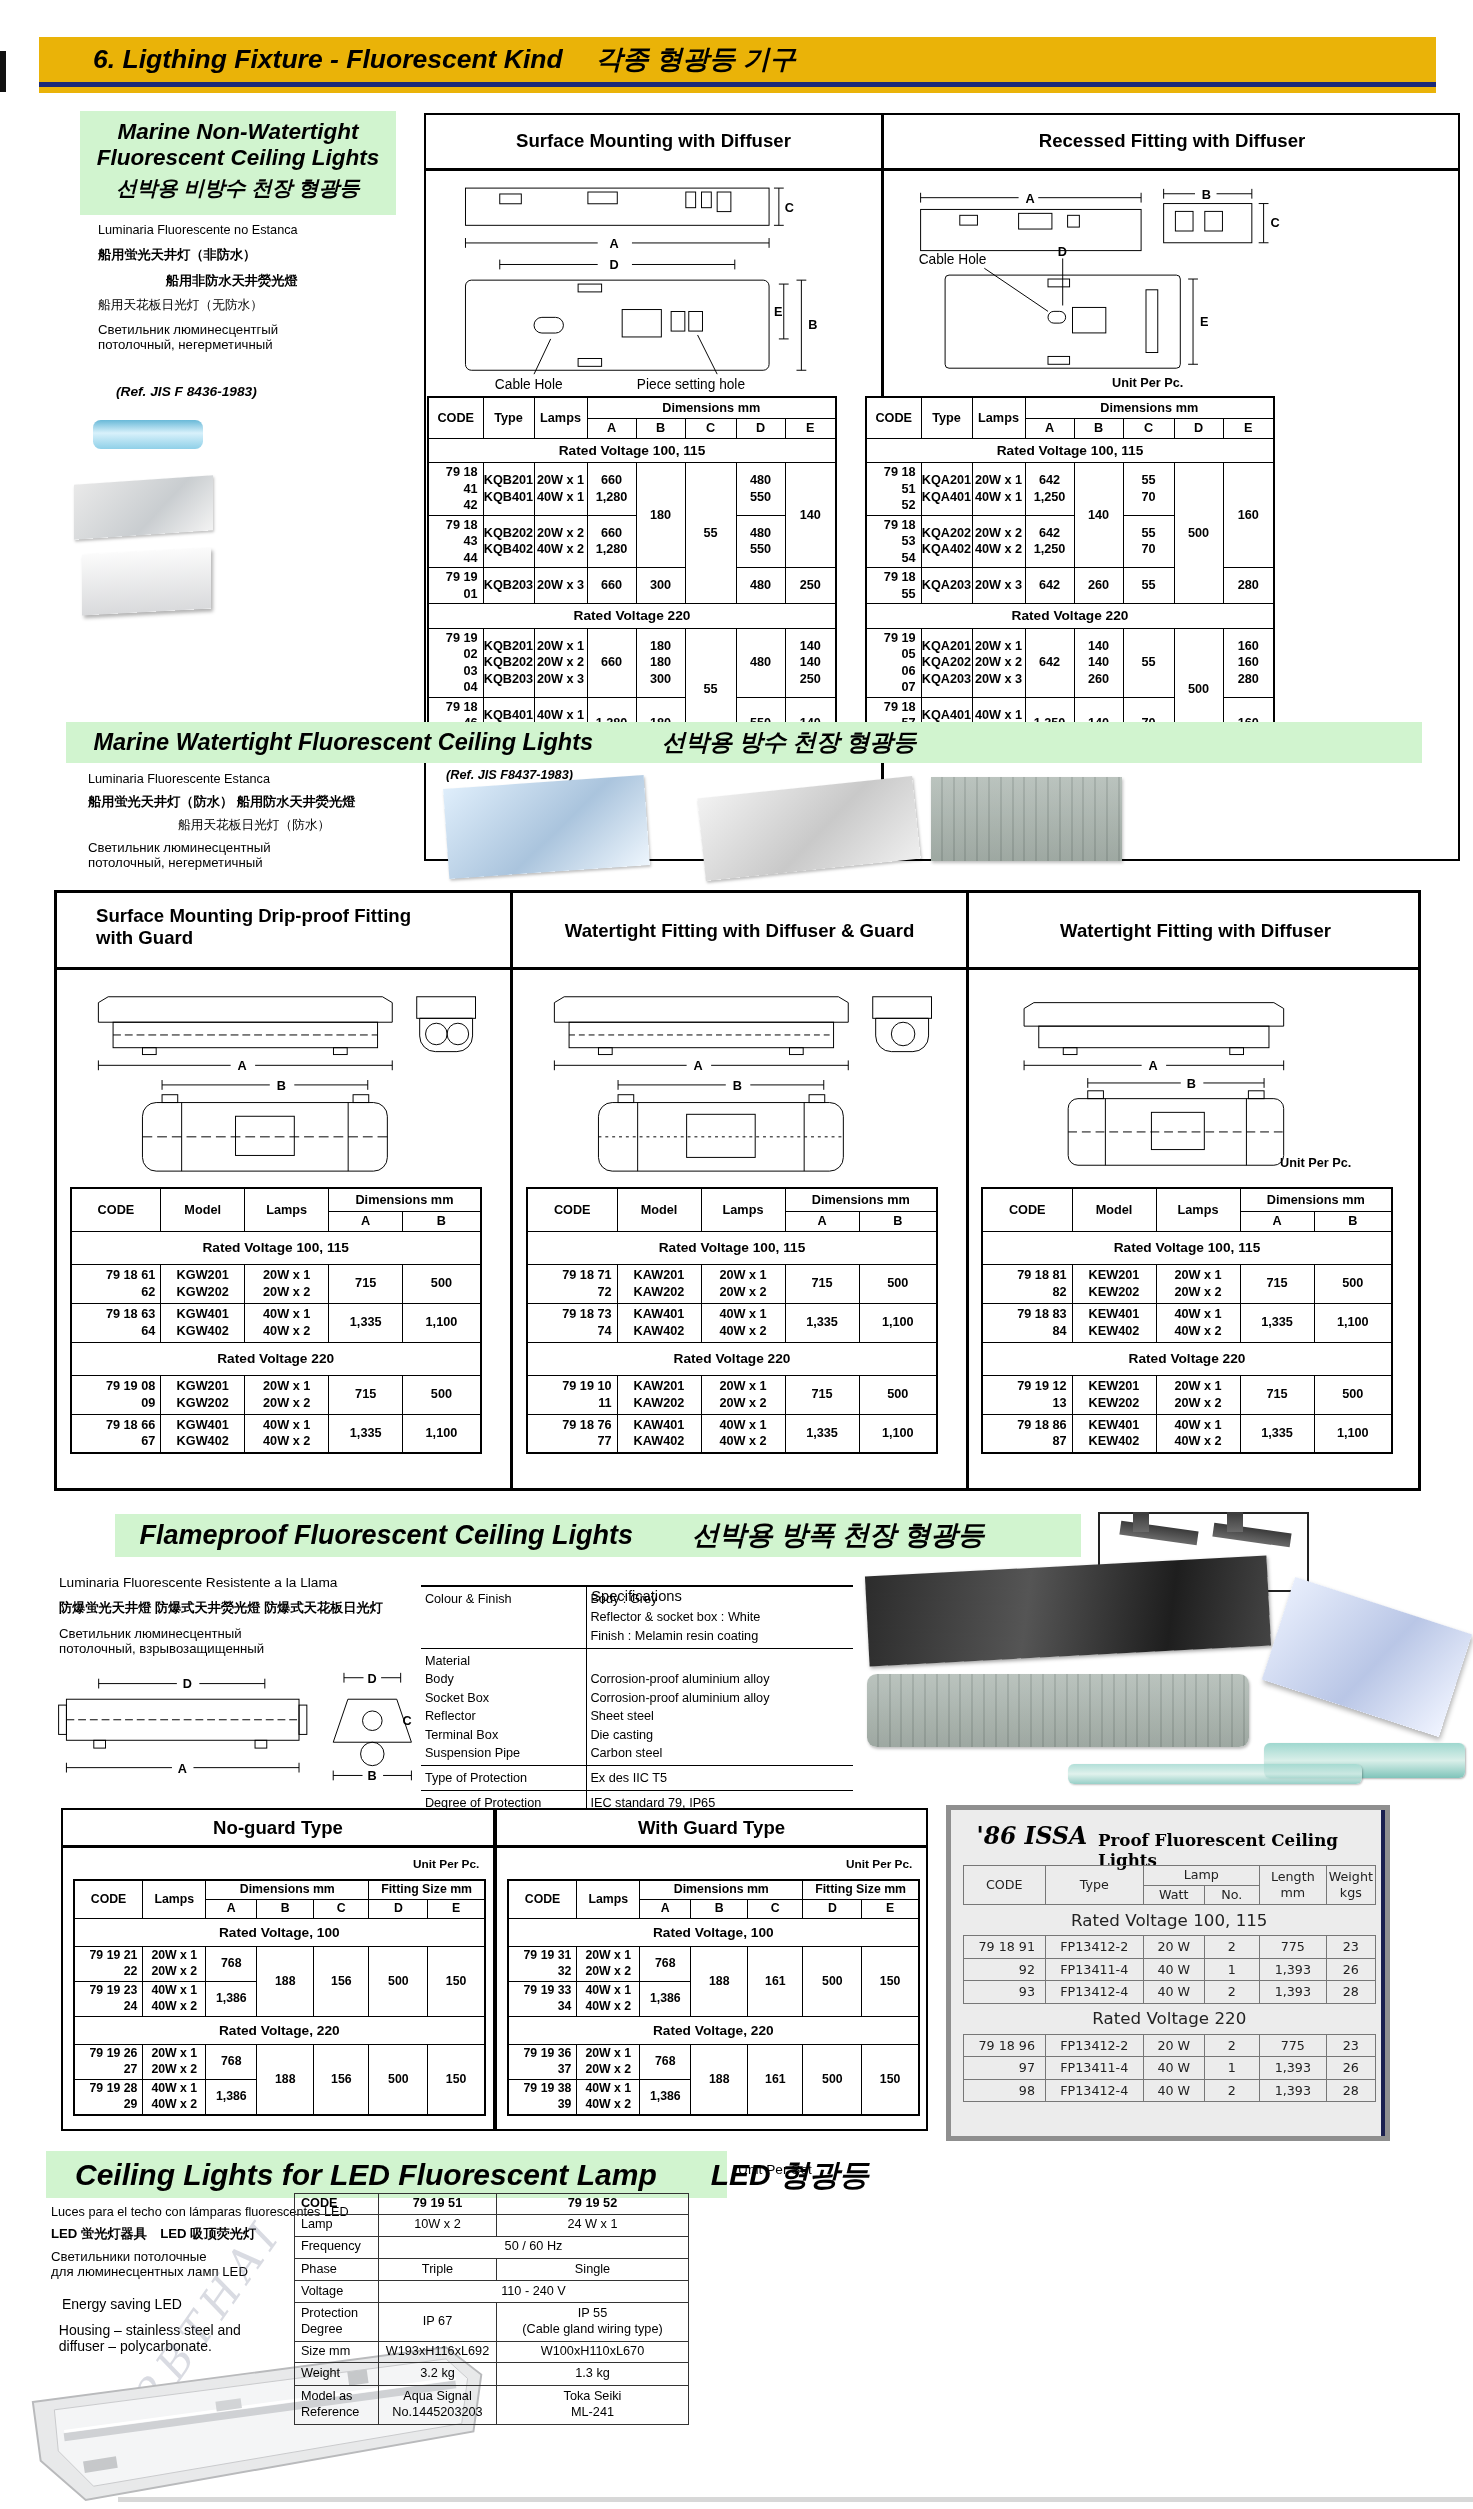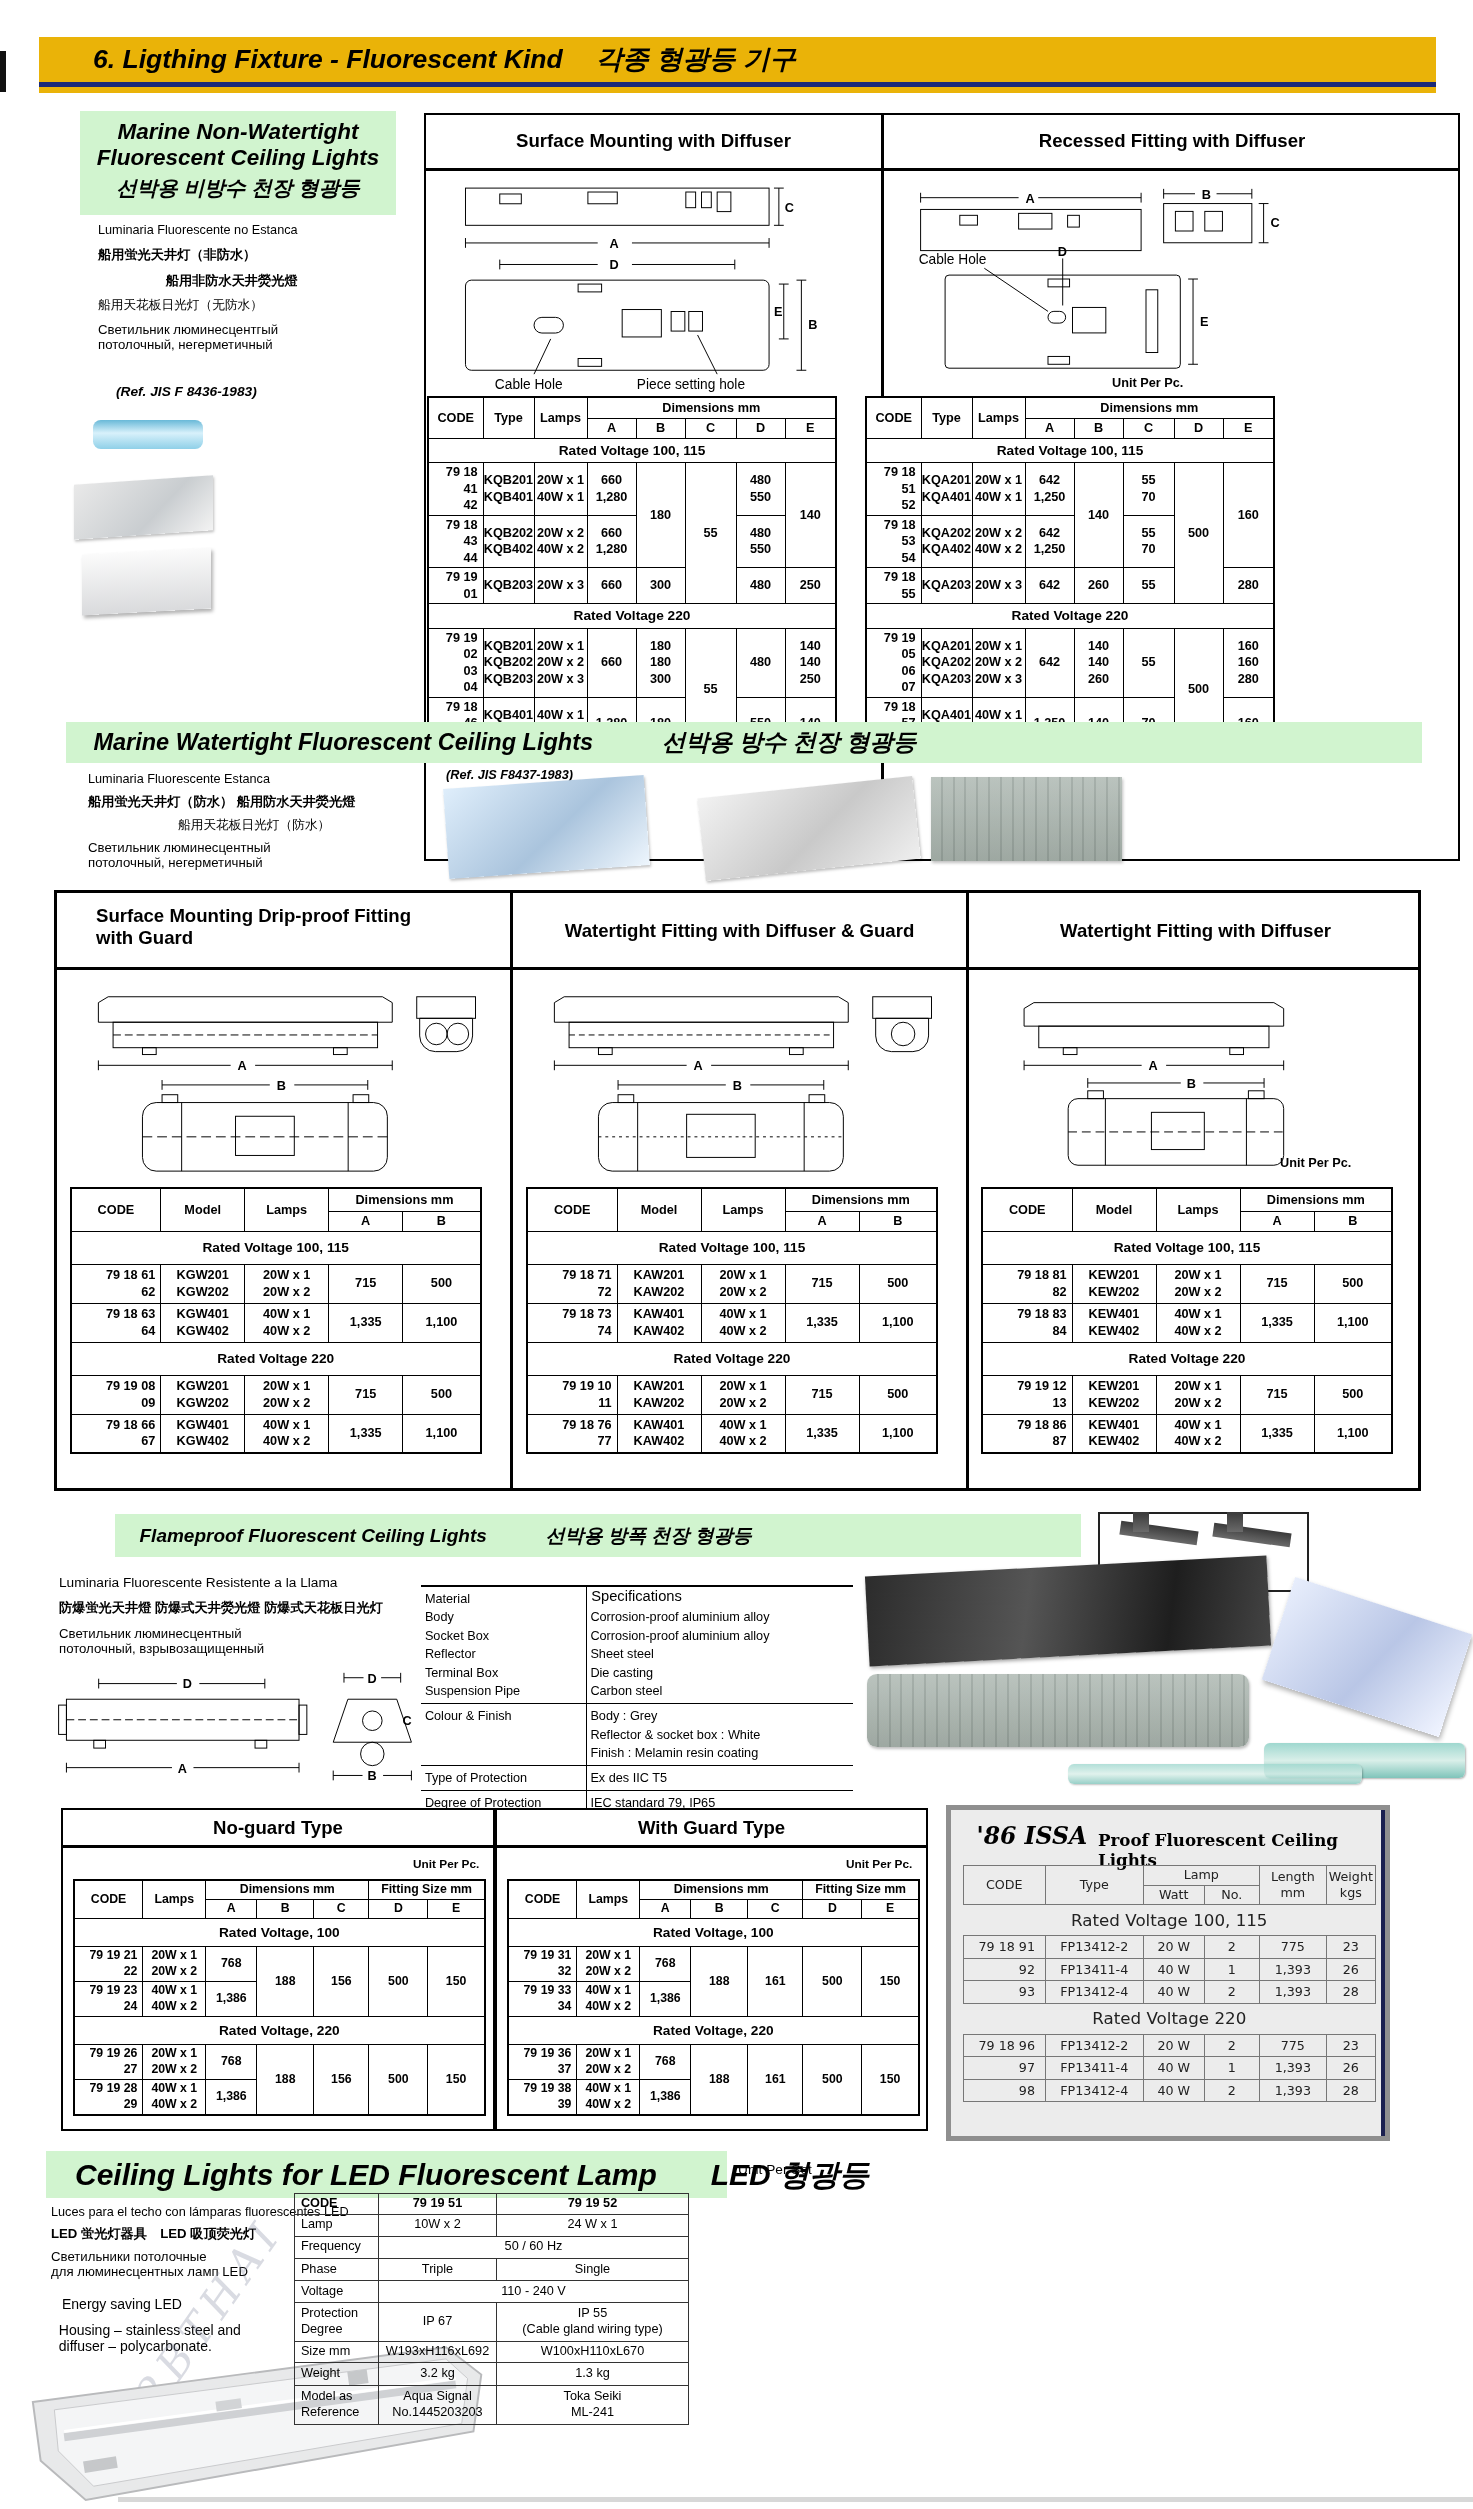--- a/index.html
+++ b/index.html
@@ -709,21 +709,21 @@
           <td>40W x 1
 40W x 2</td>
           <td>1,335</td>
           <td>1,100</td>
         </tr>
   </tbody>
     </table>
 </div>
 
 <div class="abs greenbox" style="left:115px;top:1514px;width:966px;height:43px;">
-  <div class="sec-title" style="font-size:19px;line-height:43px;padding-left:24.5px;"><span>Flameproof Fluorescent Ceiling Lights</span><span style="margin-left:59px;">선박용 방폭 천장 형광등</span></div>
+  <div class="sec-title" style="font-size:27px;line-height:43px;padding-left:24.5px;"><span>Flameproof Fluorescent Ceiling Lights</span><span style="margin-left:59px;">선박용 방폭 천장 형광등</span></div>
 </div>
 <div class="abs desc" style="left:59px;top:1575px;">
   <div class="latin" style="font-size:13.7px;">Luminaria Fluorescente Resistente a la Llama</div>
   <div class="cjk" style="margin-top:8.8px;">防爆蛍光天井燈  防爆式天井熒光燈 防爆式天花板日光灯</div>
   <div class="rus" style="margin-top:8.8px;">Светильник люминесцентный</div>
   <div class="rus">потолочный, взрывозащищенный</div>
 </div>
 <svg class="abs" style="left:54px;top:1666px;" width="363" height="129" viewBox="0 0 370 132">
   <g stroke="#000" fill="none" stroke-width="1">
     <line x1="45" y1="18" x2="125" y2="18"></line>
@@ -761,38 +761,38 @@
   </g>
 </svg>
 <div class="abs" style="left:421px;top:1564px;width:431px;text-align:center;font-size:14.7px;margin-top:24px;">Specifications</div>
 <table class="spec abs" style="left:421px;top:1585px;width:431px;">
   <colgroup>
       <col style="width:165px">
       <col style="width:267px">
     </colgroup>
   <tbody>
       <tr>
+        <td>Colour &amp; Finish</td>
+        <td class="val">Body : Grey
+Reflector &amp; socket box : White
+Finish : Melamin resin coating</td>
+      </tr>
+  <tr>
         <td>Material
 Body
 Socket Box
 Reflector
 Terminal Box
 Suspension Pipe</td>
         <td class="val">
 Corrosion-proof aluminium alloy
 Corrosion-proof aluminium alloy
 Sheet steel
 Die casting
 Carbon steel</td>
-      </tr>
-  <tr>
-        <td>Colour &amp; Finish</td>
-        <td class="val">Body : Grey
-Reflector &amp; socket box : White
-Finish : Melamin resin coating</td>
       </tr>
   <tr>
         <td>Type of Protection</td>
         <td class="val">Ex des IIC T5</td>
       </tr>
   <tr>
         <td>Degree of Protection</td>
         <td class="val">IEC standard 79, IP65</td>
       </tr>
 </tbody>

